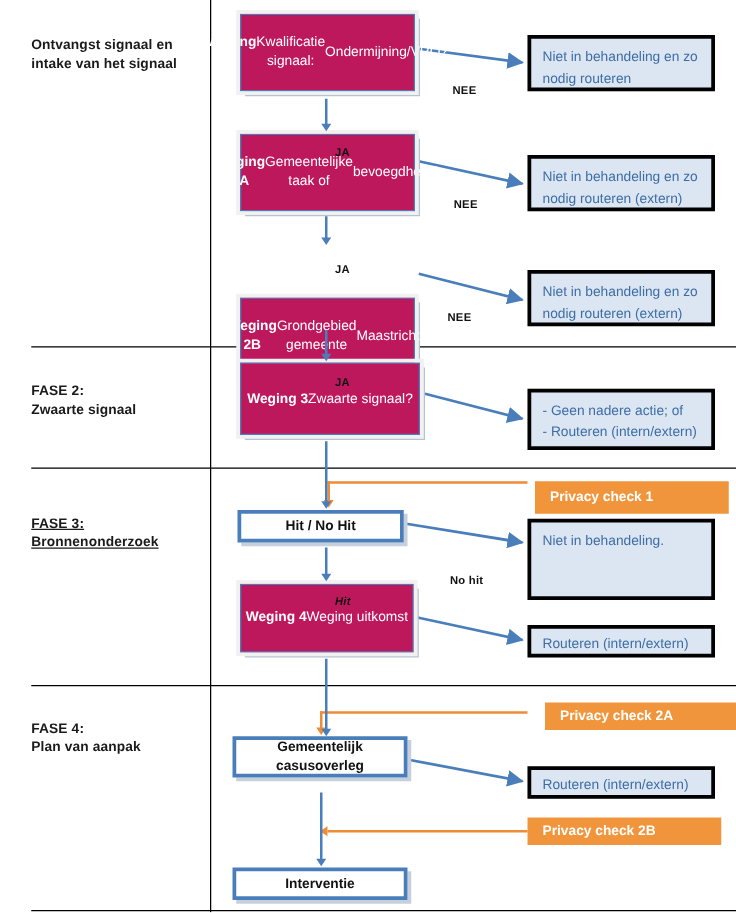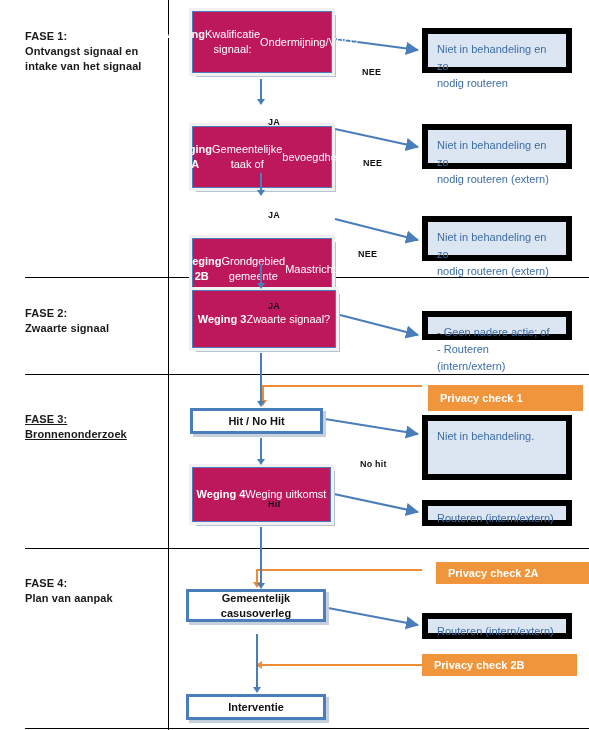--- a/index.html
+++ b/index.html
@@ -62,21 +62,21 @@
     font-weight:bold;
     line-height:15px;
     text-align:center;
     box-shadow:3px 3px 0 0 #c6cfdc;
   }
 
   
   .lightblue-box{
     position:absolute;
     background:#dce6f2;
-    border:6px solid #000000;
+    border:3px solid #000000;
     box-sizing:border-box;
     display:flex;
     flex-direction:column;
     justify-content:flex-start;
     color:#3d6da5;
     font-size:11px;
     line-height:17px;
     padding:7px 9px;
   }
 
@@ -130,21 +130,20 @@
 
 <div id="canvas">
 
   <div class="line vline" style="left:168px;top:0px;height:730px;"></div>
   <div class="line hline" style="left:25px;top:277px;width:564px;"></div>
   <div class="line hline" style="left:25px;top:374px;width:564px;"></div>
   <div class="line hline" style="left:25px;top:548px;width:564px;"></div>
   <div class="line hline" style="left:25px;top:728px;width:564px;"></div>
 
   <div class="fase-label" style="left:25px;top:29px;">
-    <div>FASE 1:</div>
     <div>Ontvangst signaal en</div>
     <div>intake van het signaal</div>
   </div>
   <div class="fase-label" style="left:25px;top:306px;">
     <div>FASE 2:</div>
     <div>Zwaarte signaal</div>
   </div>
   <div class="fase-label" style="left:25px;top:412px;text-decoration:underline;">
     <div>FASE 3:</div>
     <div>Bronnenonderzoek</div>
@@ -175,21 +174,21 @@
 
     <line x1="328" y1="608" x2="418" y2="625" stroke="#4a7ebb" stroke-width="2.2" marker-end="url(#bluehead)"></line>
   </svg>
 
   <div class="blue-box" style="left:192px;top:11px;width:140px;height:62px;">
     <div class="b-title">Weging 1</div>
     <div>Kwalificatie signaal:</div>
     <div>Ondermijning/VRO?</div>
   </div>
 
-  <div class="blue-box" style="left:192px;top:107px;width:140px;height:62px;margin-top:19px;">
+  <div class="blue-box" style="left:192px;top:107px;width:140px;height:62px;">
     <div class="b-title">Weging 2A</div>
     <div>Gemeentelijke taak of</div>
     <div>bevoegdheid?</div>
   </div>
 
   <div class="blue-box" style="left:192px;top:198px;width:140px;height:62px;margin-top:40px;">
     <div class="b-title">Weging 2B</div>
     <div>Grondgebied gemeente</div>
     <div>Maastricht?</div>
   </div>
@@ -225,21 +224,21 @@
   <div class="lightblue-box" style="left:422px;top:124px;width:150px;height:45px;">
     <div>Niet in behandeling en zo</div>
     <div>nodig routeren (extern)</div>
   </div>
 
   <div class="lightblue-box" style="left:422px;top:216px;width:150px;height:45px;">
     <div>Niet in behandeling en zo</div>
     <div>nodig routeren (extern)</div>
   </div>
 
-  <div class="lightblue-box" style="left:422px;top:311px;width:150px;height:29px;">
+  <div class="lightblue-box" style="left:422px;top:311px;width:150px;height:49px;">
     <div>-  Geen nadere actie; of</div>
     <div>- Routeren (intern/extern)</div>
   </div>
 
   <div class="lightblue-box" style="left:422px;top:415px;width:150px;height:65px;">
     <div>Niet in behandeling.</div>
   </div>
 
   <div class="lightblue-box" style="left:422px;top:500px;width:150px;height:26px;padding-top:4px;">
     <div>Routeren (intern/extern)</div>
@@ -280,21 +279,21 @@
 
   <div class="v-arrow-stem" style="left:260px;top:264px;height:20px;"></div>
   <div class="v-arrow-head" style="left:257px;top:283px;"></div>
   <div class="edge-label" style="left:268px;top:266px;">JA</div>
 
   <div class="v-arrow-stem" style="left:260px;top:353px;height:50px;"></div>
   <div class="v-arrow-head" style="left:257px;top:401px;"></div>
 
   <div class="v-arrow-stem" style="left:260px;top:438px;height:22px;"></div>
   <div class="v-arrow-head" style="left:257px;top:459px;"></div>
-  <div class="edge-label" style="left:268px;top:464px;">Hit</div>
+  <div class="edge-label" style="left:268px;top:441px;font-style:italic;">Hit</div>
 
   <div class="v-arrow-stem" style="left:260px;top:527px;height:57px;"></div>
   <div class="v-arrow-head" style="left:257px;top:583px;"></div>
 
   <div class="v-arrow-stem" style="left:256px;top:634px;height:55px;"></div>
   <div class="v-arrow-head" style="left:253px;top:687px;"></div>
 
   <div class="edge-label" style="left:362px;top:32px;">NEE</div>
   <div class="edge-label" style="left:363px;top:123px;">NEE</div>
   <div class="edge-label" style="left:358px;top:214px;">NEE</div>

